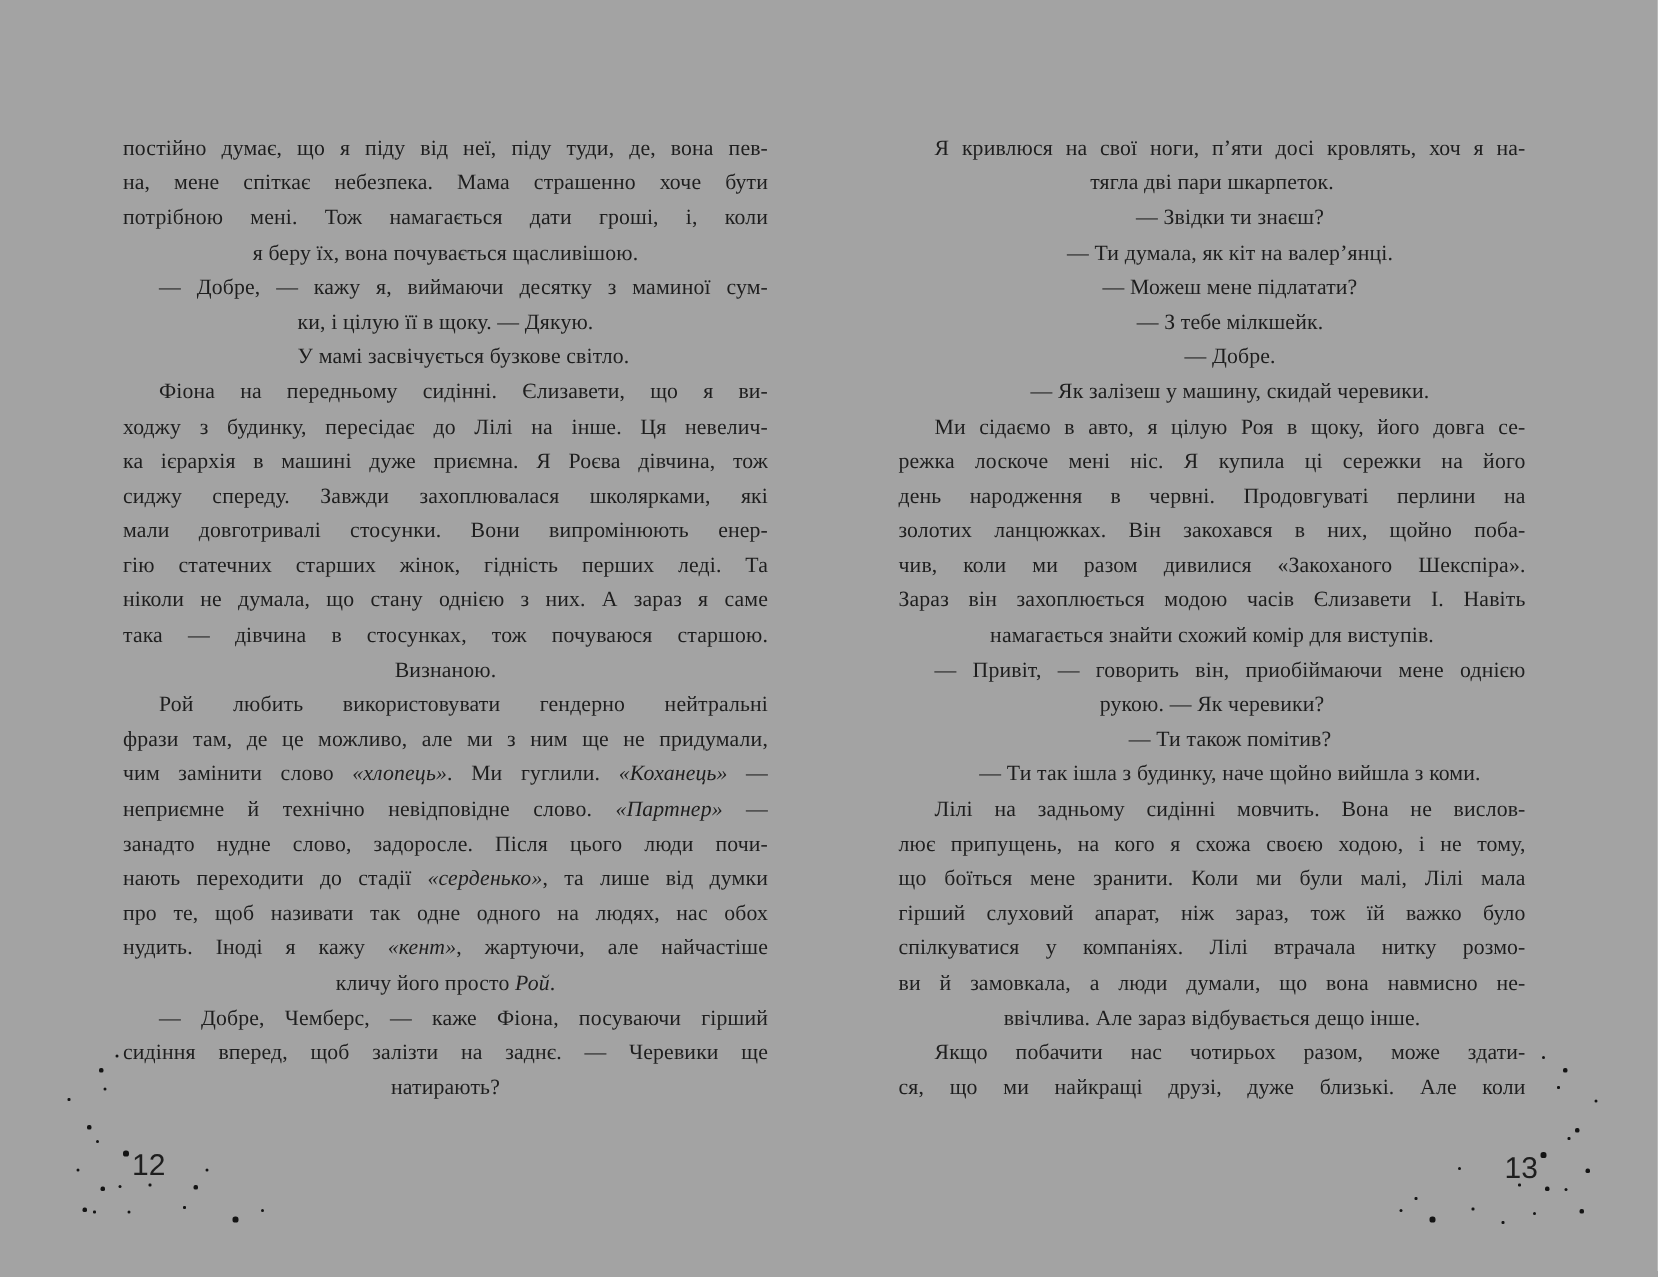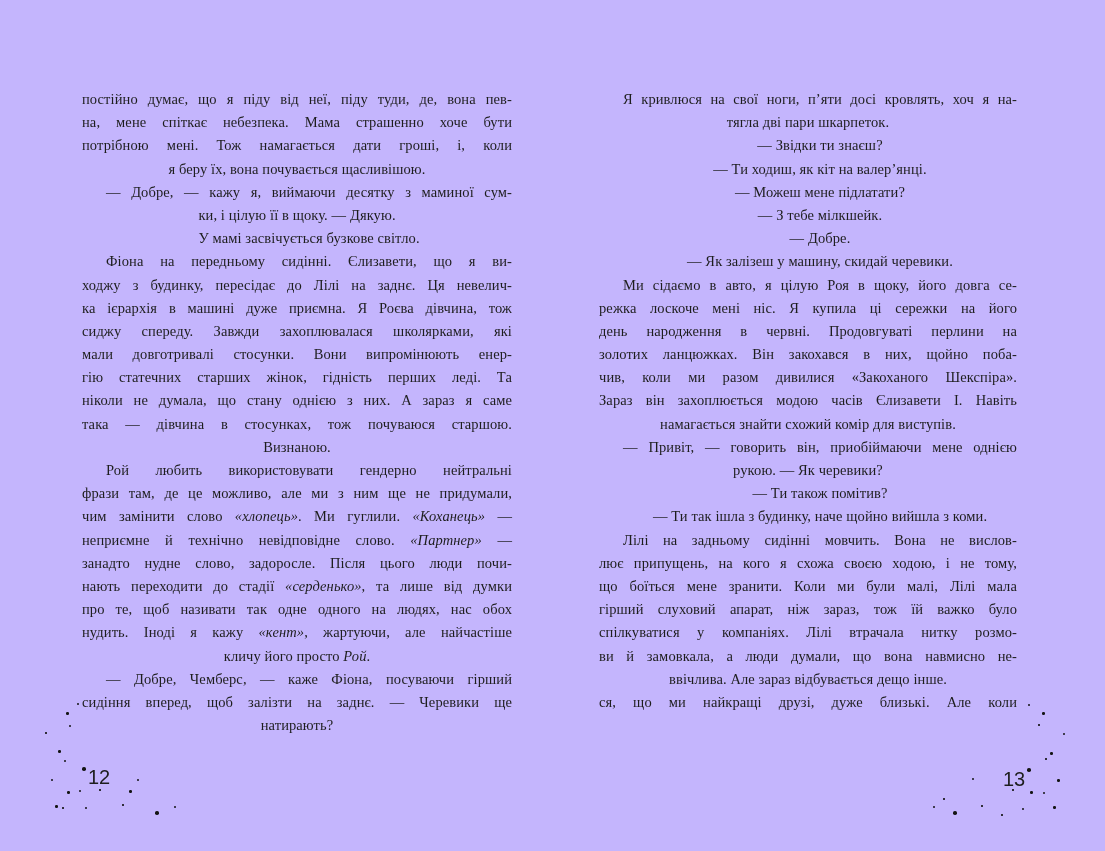--- a/index.html
+++ b/index.html
@@ -3,21 +3,21 @@
 <meta charset="utf-8">
 <style>
   html, body { margin: 0; padding: 0; }
   body {
     width: 1105px; height: 851px;
     background: #ffffff;
     font-family: "Liberation Serif", "DejaVu Serif", serif;
     overflow: hidden;
     position: relative;
   }
-  .spread { position: absolute; inset: 0; background: #c4b5fd; }
+  .spread { position: absolute; inset: 0; background: #a3a3a3; }
   .text-col {
     position: absolute;
     top: 88px;
     color: #1e1e1e;
     font-size: 14.5px;
     line-height: 23.2px;
     letter-spacing: 0.1px;
   }
   .col-left  { left: 82px;  width: 430px; }
   .col-right { left: 599px; width: 418px; }
@@ -46,21 +46,21 @@
 
   <div class="text-col col-left" id="col-left">
       <div class="line just"><span>постійно думає, що я піду від неї, піду туди, де, вона пев-</span></div>
       <div class="line just"><span>на, мене спіткає небезпека. Мама страшенно хоче бути</span></div>
       <div class="line just"><span>потрібною мені. Тож намагається дати гроші, і, коли</span></div>
       <div class="line"><span>я беру їх, вона почувається щасливішою.</span></div>
       <div class="line just ind"><span>— Добре, — кажу я, виймаючи десятку з маминої сум-</span></div>
       <div class="line"><span>ки, і цілую її в щоку. — Дякую.</span></div>
       <div class="line ind"><span>У мамі засвічується бузкове світло.</span></div>
       <div class="line just ind"><span>Фіона на передньому сидінні. Єлизавети, що я ви-</span></div>
-      <div class="line just"><span>ходжу з будинку, пересідає до Лілі на заднє. Ця невелич-</span></div>
+      <div class="line just"><span>ходжу з будинку, пересідає до Лілі на інше. Ця невелич-</span></div>
       <div class="line just"><span>ка ієрархія в машині дуже приємна. Я Роєва дівчина, тож</span></div>
       <div class="line just"><span>сиджу спереду. Завжди захоплювалася школярками, які</span></div>
       <div class="line just"><span>мали довготривалі стосунки. Вони випромінюють енер-</span></div>
       <div class="line just"><span>гію статечних старших жінок, гідність перших леді. Та</span></div>
       <div class="line just"><span>ніколи не думала, що стану однією з них. А зараз я саме</span></div>
       <div class="line just"><span>така — дівчина в стосунках, тож почуваюся старшою.</span></div>
       <div class="line"><span>Визнаною.</span></div>
       <div class="line just ind"><span>Рой любить використовувати гендерно нейтральні</span></div>
       <div class="line just"><span>фрази там, де це можливо, але ми з ним ще не придумали,</span></div>
       <div class="line just"><span>чим замінити слово </span><i>«хлопець»</i><span>. Ми гуглили. </span><i>«Коханець»</i><span> —</span></div>
@@ -72,21 +72,21 @@
       <div class="line"><span>кличу його просто </span><i>Рой</i><span>.</span></div>
       <div class="line just ind"><span>— Добре, Чемберс, — каже Фіона, посуваючи гірший</span></div>
       <div class="line just"><span>сидіння вперед, щоб залізти на заднє. — Черевики ще</span></div>
       <div class="line"><span>натирають?</span></div>
     </div>
 
   <div class="text-col col-right" id="col-right">
       <div class="line just ind"><span>Я кривлюся на свої ноги, п’яти досі кровлять, хоч я на-</span></div>
       <div class="line"><span>тягла дві пари шкарпеток.</span></div>
       <div class="line ind"><span>— Звідки ти знаєш?</span></div>
-      <div class="line ind"><span>— Ти ходиш, як кіт на валер’янці.</span></div>
+      <div class="line ind"><span>— Ти думала, як кіт на валер’янці.</span></div>
       <div class="line ind"><span>— Можеш мене підлатати?</span></div>
       <div class="line ind"><span>— З тебе мілкшейк.</span></div>
       <div class="line ind"><span>— Добре.</span></div>
       <div class="line ind"><span>— Як залізеш у машину, скидай черевики.</span></div>
       <div class="line just ind"><span>Ми сідаємо в авто, я цілую Роя в щоку, його довга се-</span></div>
       <div class="line just"><span>режка лоскоче мені ніс. Я купила ці сережки на його</span></div>
       <div class="line just"><span>день народження в червні. Продовгуваті перлини на</span></div>
       <div class="line just"><span>золотих ланцюжках. Він закохався в них, щойно поба-</span></div>
       <div class="line just"><span>чив, коли ми разом дивилися «Закоханого Шекспіра».</span></div>
       <div class="line just"><span>Зараз він захоплюється модою часів Єлизавети I. Навіть</span></div>
@@ -95,20 +95,21 @@
       <div class="line"><span>рукою. — Як черевики?</span></div>
       <div class="line ind"><span>— Ти також помітив?</span></div>
       <div class="line ind"><span>— Ти так ішла з будинку, наче щойно вийшла з коми.</span></div>
       <div class="line just ind"><span>Лілі на задньому сидінні мовчить. Вона не вислов-</span></div>
       <div class="line just"><span>лює припущень, на кого я схожа своєю ходою, і не тому,</span></div>
       <div class="line just"><span>що боїться мене зранити. Коли ми були малі, Лілі мала</span></div>
       <div class="line just"><span>гірший слуховий апарат, ніж зараз, тож їй важко було</span></div>
       <div class="line just"><span>спілкуватися у компаніях. Лілі втрачала нитку розмо-</span></div>
       <div class="line just"><span>ви й замовкала, а люди думали, що вона навмисно не-</span></div>
       <div class="line"><span>ввічлива. Але зараз відбувається дещо інше.</span></div>
+      <div class="line just ind"><span>Якщо побачити нас чотирьох разом, може здати-</span></div>
       <div class="line just"><span>ся, що ми найкращі друзі, дуже близькі. Але коли</span></div>
     </div>
 
   <div class="page-num page-num-left">12</div>
 
   <div class="page-num page-num-right">13</div>
 
   <div id="sparkles-left">
       <span class="dot" style="left: 77px; top: 703px; width: 2px; height: 2px;"></span>
       <span class="dot" style="left: 66px; top: 712px; width: 2.5px; height: 2.5px;"></span>

